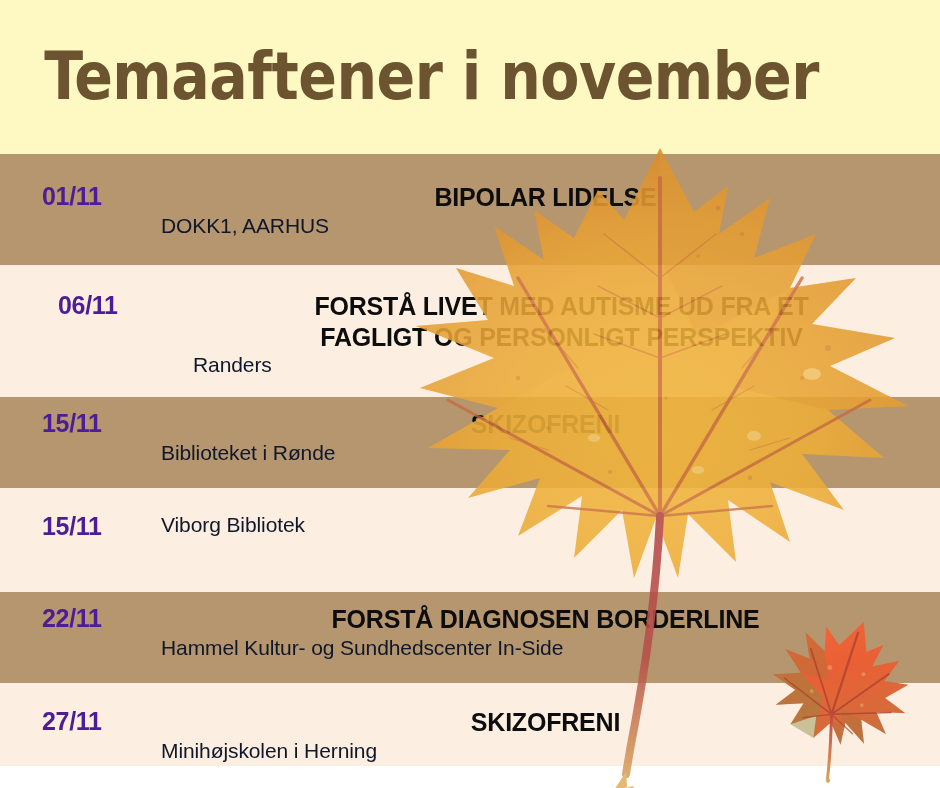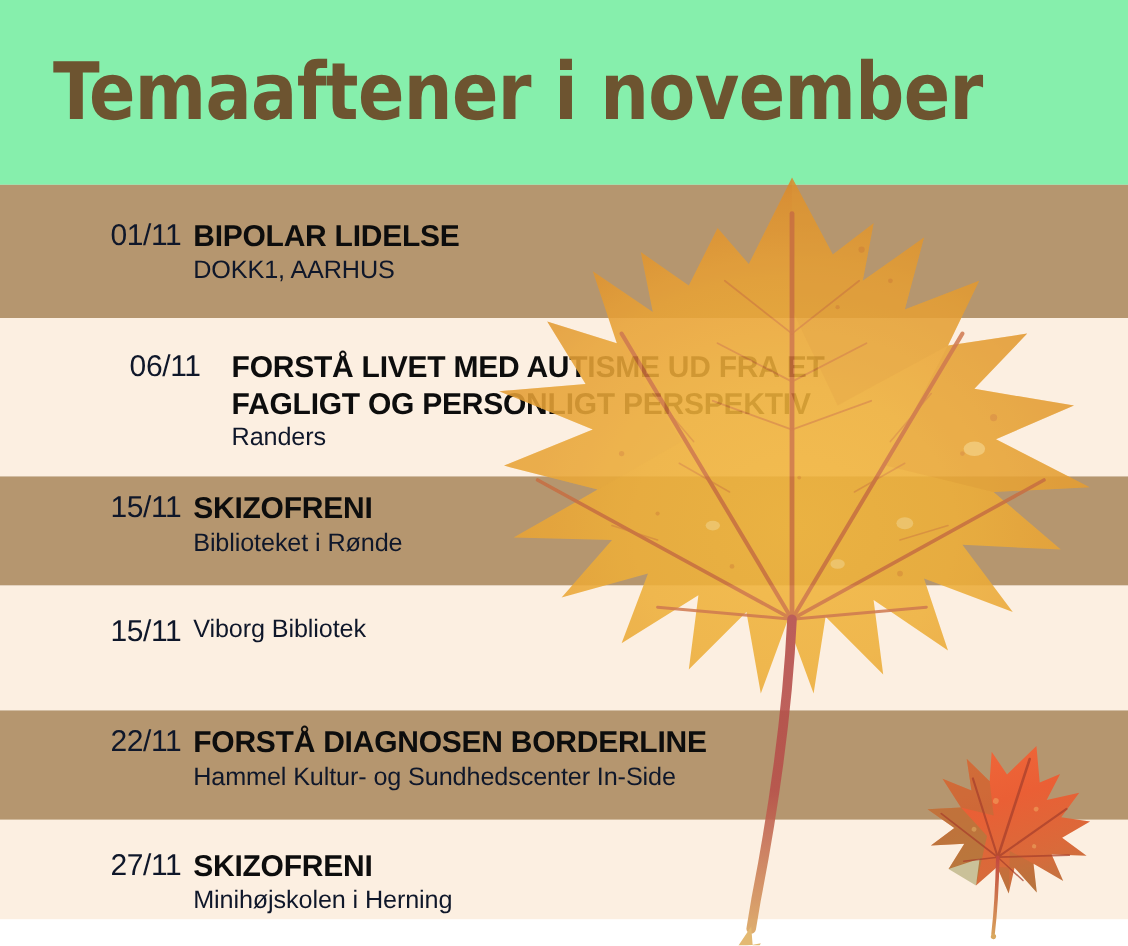--- a/index.html
+++ b/index.html
@@ -12,21 +12,21 @@
   #poster {
     position:relative;
     width:940px; height:788px;
     background:#ffffff;
     overflow:hidden;
   }
 
   
   #header {
     position:absolute; left:0; top:0; width:940px; height:154px;
-    background:#86efac;
+    background:#fef9c3;
     display:flex; align-items:center;
   }
   #poster-title {
     color:#6d5430;
     font-family:"DejaVu Sans Condensed","Liberation Sans", sans-serif;
     font-size:66px;
     font-weight:600;
     letter-spacing:-0.5px;
     line-height:1;
     padding-left:46px;
@@ -42,36 +42,37 @@
     display:flex;
     align-items:flex-start;
   }
   .row.brown { background:#b5966f; }
   .row.cream { background:#fcefe1; }
 
   .date-cell {
     width:161px;
     flex:0 0 161px;
     text-align:left;
-    padding-left:92px;
-    color:#0f172a;
-    font-weight:normal;
+    padding-left:42px;
+    color:#4c1d95;
+    font-weight:bold;
     font-size:25px;
     letter-spacing:-0.3px;
     white-space:nowrap;
   }
   .info-cell { flex:1 1 auto; padding-right:10px; }
   .ev-title {
     color:#0d0d0d;
     font-weight:bold;
     font-size:25px;
     letter-spacing:-0.2px;
     line-height:1.22;
     text-transform:uppercase;
     white-space:nowrap;
+    text-align:center;
   }
   .ev-venue {
     color:#0f172a;
     font-weight:400;
     font-size:21px;
     line-height:1.25;
     letter-spacing:-0.1px;
     white-space:nowrap;
   }
 

